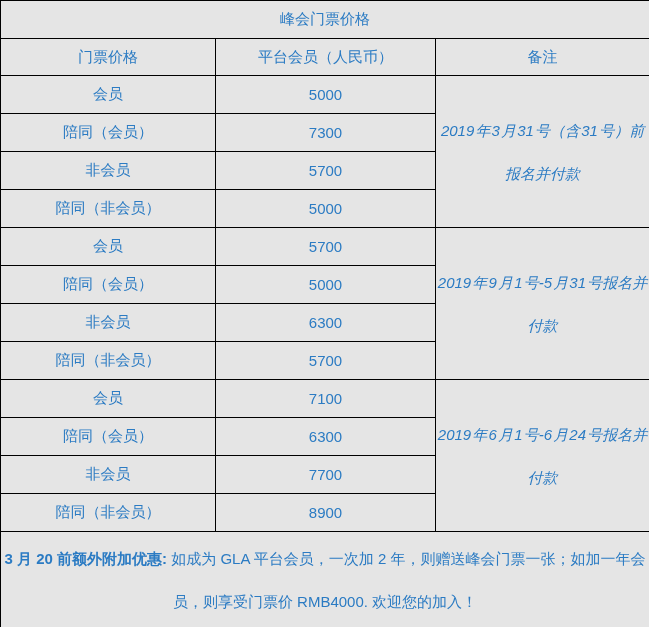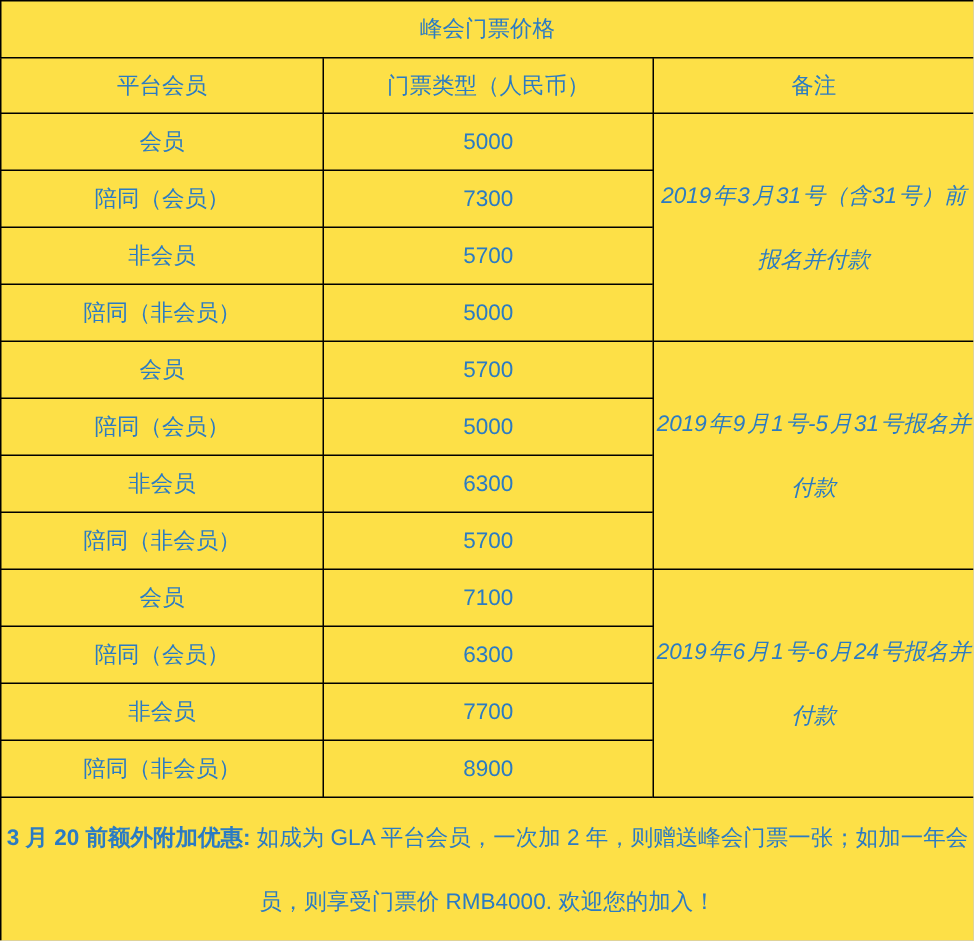--- a/index.html
+++ b/index.html
@@ -5,21 +5,21 @@
   html, body {
     margin: 0;
     padding: 0;
     background: #ffffff;
     font-family: "Liberation Sans", "DejaVu Sans", sans-serif;
   }
   .page {
     width: 649px;
     height: 627px;
     overflow: hidden;
-    background: #fde047;
+    background: #e5e5e5;
     position: relative;
   }
   table.price-table {
     width: 649px;
     height: 627px;
     border-collapse: collapse;
     table-layout: fixed;
   }
   table.price-table td {
     border: 1.5px solid #000000;
@@ -66,22 +66,22 @@
       <col style="width:220px">
       <col style="width:214px">
     </colgroup>
 
     <tbody>
         <tr class="title-row">
       <td colspan="3">峰会门票价格</td>
     </tr>
 
     <tr class="header-row">
-      <td>平台会员</td>
-      <td>门票类型（人民币）</td>
+      <td>门票价格</td>
+      <td>平台会员（人民币）</td>
       <td>备注</td>
     </tr>
 
     <tr class="data-row">
       <td>会员</td>
       <td>5000</td>
       <td rowspan="4" class="remark remark-g1">2019 年 3 月 31 号（含 31 号）前报名并付款</td>
     </tr>
     <tr class="data-row">
       <td>陪同（会员）</td>

